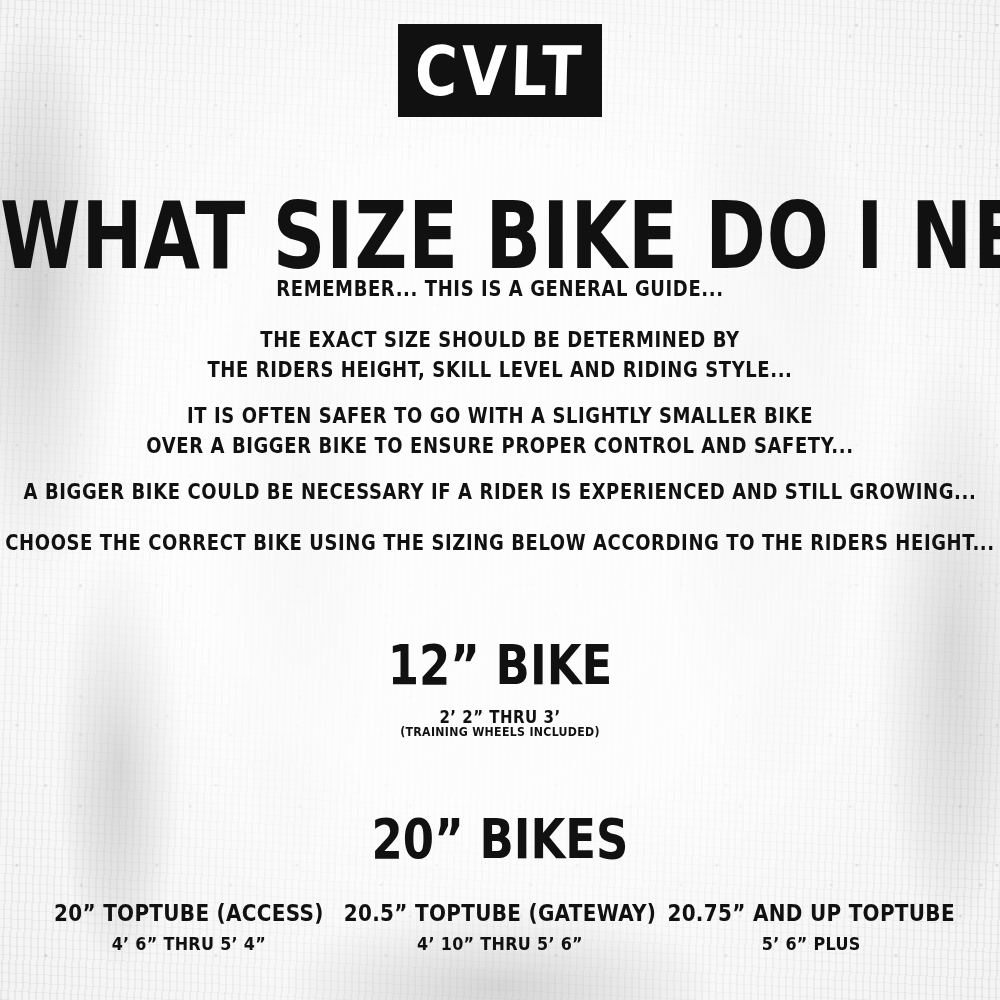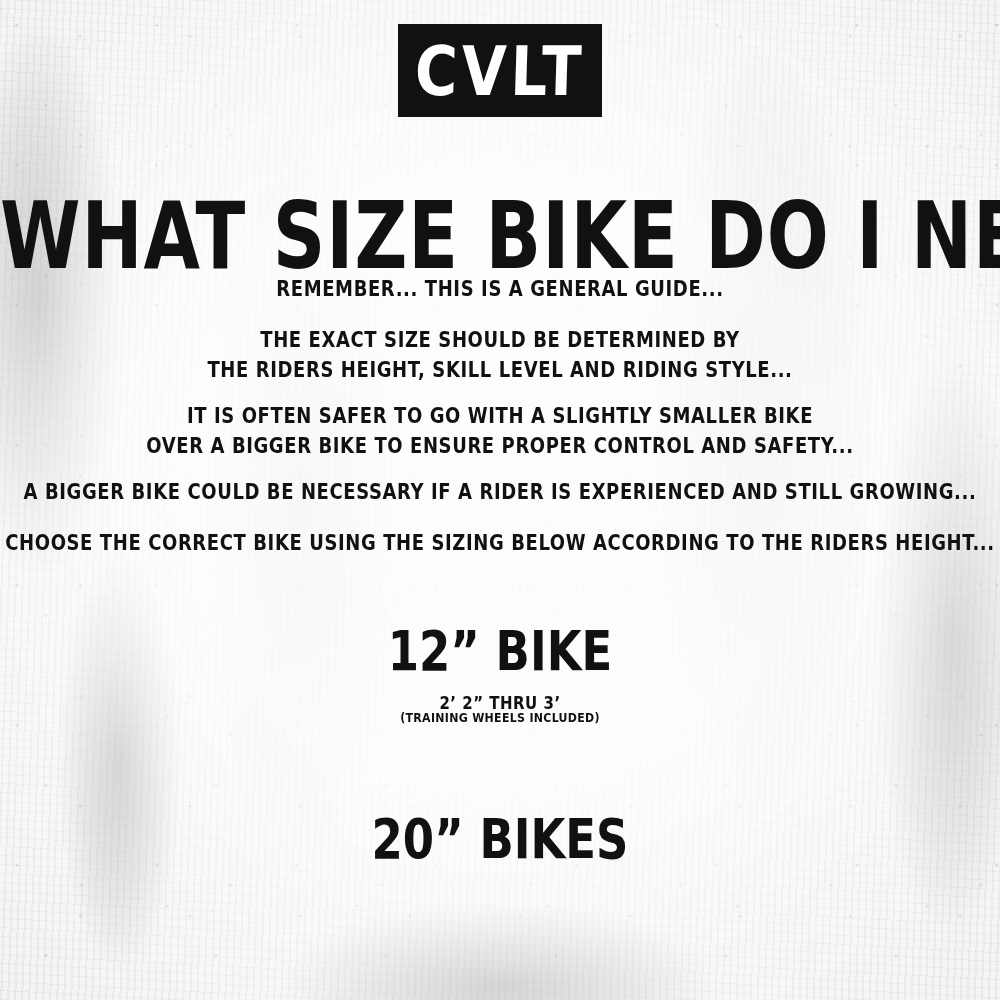--- a/index.html
+++ b/index.html
@@ -130,20 +130,21 @@
     top: 624px;
     left: 38px;
     right: 38px;
     display: flex;
     justify-content: space-between;
     align-items: flex-start;
   }
   .size-cell {
     flex: 1 1 0;
     text-align: center;
+    margin-top: 14px;
   }
   .size-title {
     font-family: "DejaVu Sans", sans-serif;
     font-weight: 700;
     font-size: 45px;
     line-height: 1;
     letter-spacing: 0px;
     transform: scaleY(1.22);
     transform-origin: center top;
     white-space: nowrap;
@@ -255,15 +256,33 @@
         <div class="size-note">(TRAINING WHEELS INCLUDED)</div>
       </div>
 
 
 
 
     </div>
 
     <div class="twenty-title">20” BIKES</div>
 
+    <div class="twenty-row">
+
+      <div class="twenty-cell">
+        <div class="tt-label">20” TOPTUBE (ACCESS)</div>
+        <div class="tt-range">4’ 6” THRU 5’ 4”</div>
+      </div>
+
+      <div class="twenty-cell">
+        <div class="tt-label">20.5” TOPTUBE (GATEWAY)</div>
+        <div class="tt-range">4’ 10”  THRU 5’ 6”</div>
+      </div>
+
+      <div class="twenty-cell">
+        <div class="tt-label">20.75” AND UP TOPTUBE</div>
+        <div class="tt-range">5’ 6” PLUS</div>
+      </div>
+
+    </div>
 
   </div>
 </div>
 
 </body></html>

